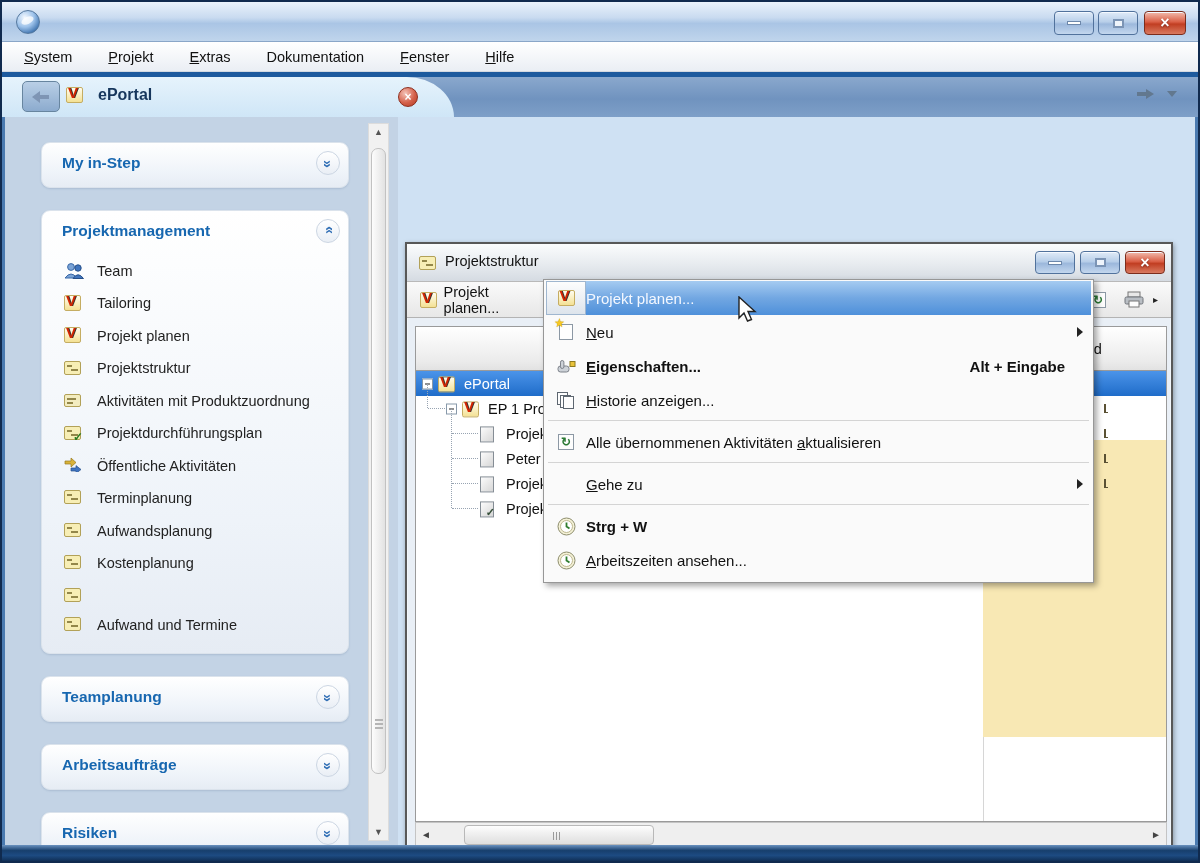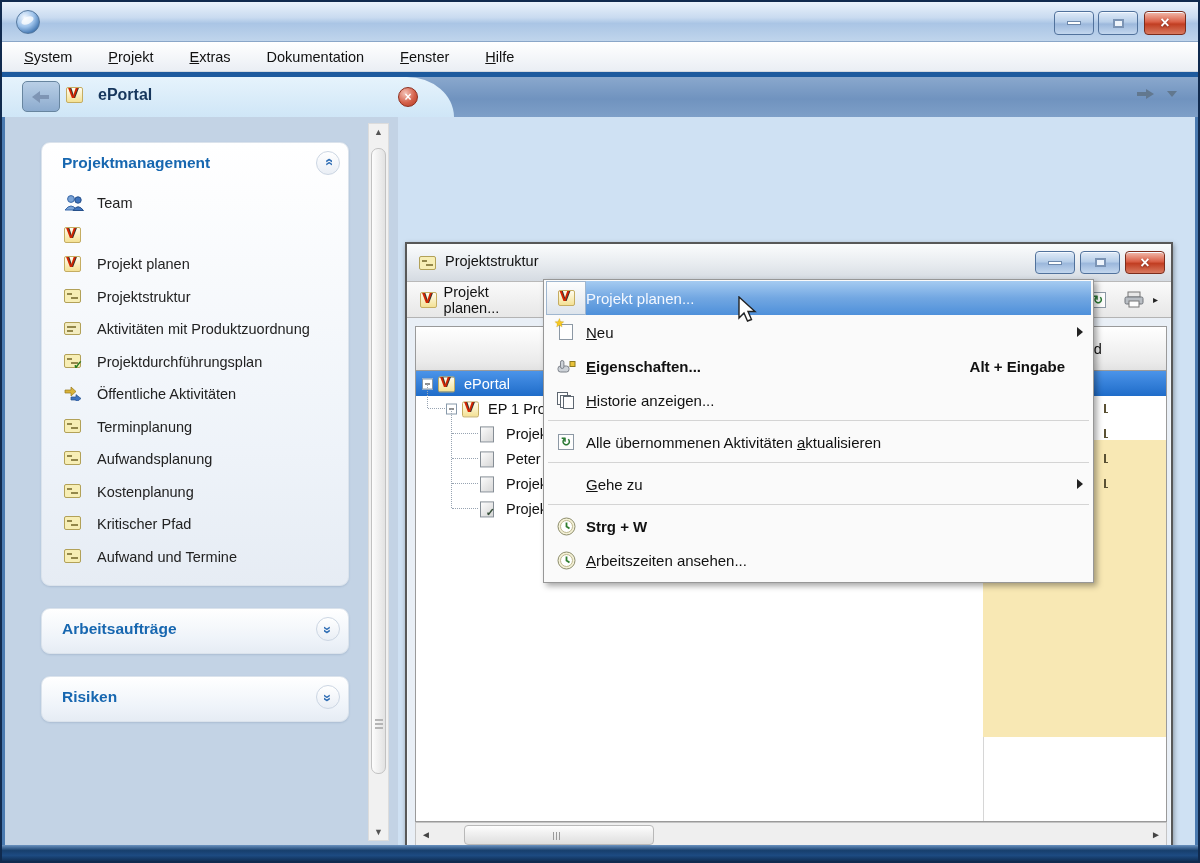--- a/index.html
+++ b/index.html
@@ -218,35 +218,42 @@
           <path d="M1 1 h10 L6 7 Z" fill="#62788f"></path>
         </svg>
     </span>
   </div>
 
   <div class="workspace">
     <div class="sidebar-region">
       <div id="sidebar-panels">
           <div class="panel">
             <div class="panel-head">
+              <span class="panel-title">My in-Step</span>
+              <span class="chev down"><b>»</b></span>
+            </div>
+          </div>
+          <div class="panel">
+            <div class="panel-head">
               <span class="panel-title">Projektmanagement</span>
               <span class="chev up"><b>»</b></span>
             </div>
             <div class="panel-items">
               <div class="side-item">
                 <span class="icw"><svg class="ic" width="20" height="17">
                     <circle cx="7" cy="5" r="3.4" fill="#7aa3d6" stroke="#3b69a8"></circle>
                     <path d="M1 16 q6 -8 12 0 Z" fill="#7aa3d6" stroke="#3b69a8"></path>
                     <circle cx="14" cy="6" r="3.2" fill="#3f74bd" stroke="#27508a"></circle>
                     <path d="M9 16.5 q5 -7.5 10.5 0 Z" fill="#3f74bd" stroke="#27508a"></path>
                   </svg></span>
                 <span class="lbl">Team</span>
               </div>
               <div class="side-item">
                 <span class="icw"><span class="ic ic-vmod"></span></span>
+                <span class="lbl">Tailoring</span>
               </div>
               <div class="side-item">
                 <span class="icw"><span class="ic ic-vmod"></span></span>
                 <span class="lbl">Projekt planen</span>
               </div>
               <div class="side-item">
                 <span class="icw"><span class="ic ic-plan"><b class="p1"></b><b class="p2"></b></span></span>
                 <span class="lbl">Projektstruktur</span>
               </div>
               <div class="side-item">
@@ -271,26 +278,31 @@
               <div class="side-item">
                 <span class="icw"><span class="ic ic-plan"><b class="p1"></b><b class="p2"></b></span></span>
                 <span class="lbl">Aufwandsplanung</span>
               </div>
               <div class="side-item">
                 <span class="icw"><span class="ic ic-plan"><b class="p1"></b><b class="p2"></b></span></span>
                 <span class="lbl">Kostenplanung</span>
               </div>
               <div class="side-item">
                 <span class="icw"><span class="ic ic-plan"><b class="p1"></b><b class="p2"></b></span></span>
-                <span class="lbl">Kritischer Pfad</span>
               </div>
               <div class="side-item">
                 <span class="icw"><span class="ic ic-plan"><b class="p1"></b><b class="p2"></b></span></span>
                 <span class="lbl">Aufwand und Termine</span>
               </div>
+            </div>
+          </div>
+          <div class="panel">
+            <div class="panel-head">
+              <span class="panel-title">Teamplanung</span>
+              <span class="chev down"><b>»</b></span>
             </div>
           </div>
           <div class="panel">
             <div class="panel-head">
               <span class="panel-title">Arbeitsaufträge</span>
               <span class="chev down"><b>»</b></span>
             </div>
           </div>
           <div class="panel">
             <div class="panel-head">

